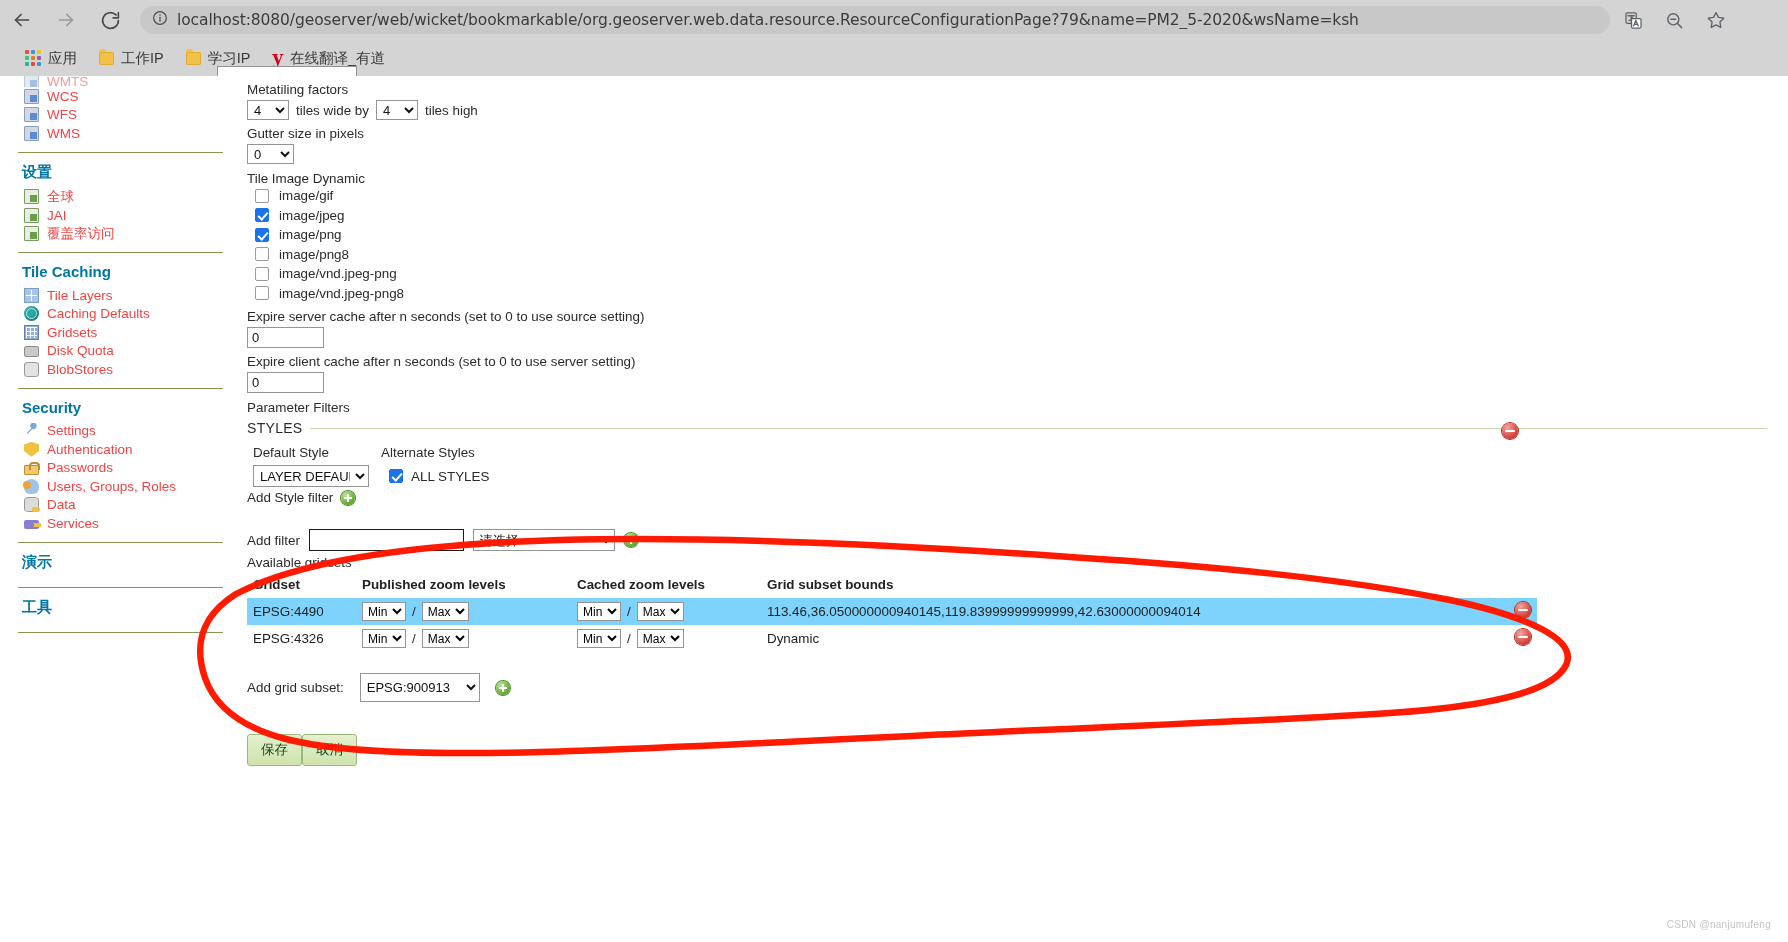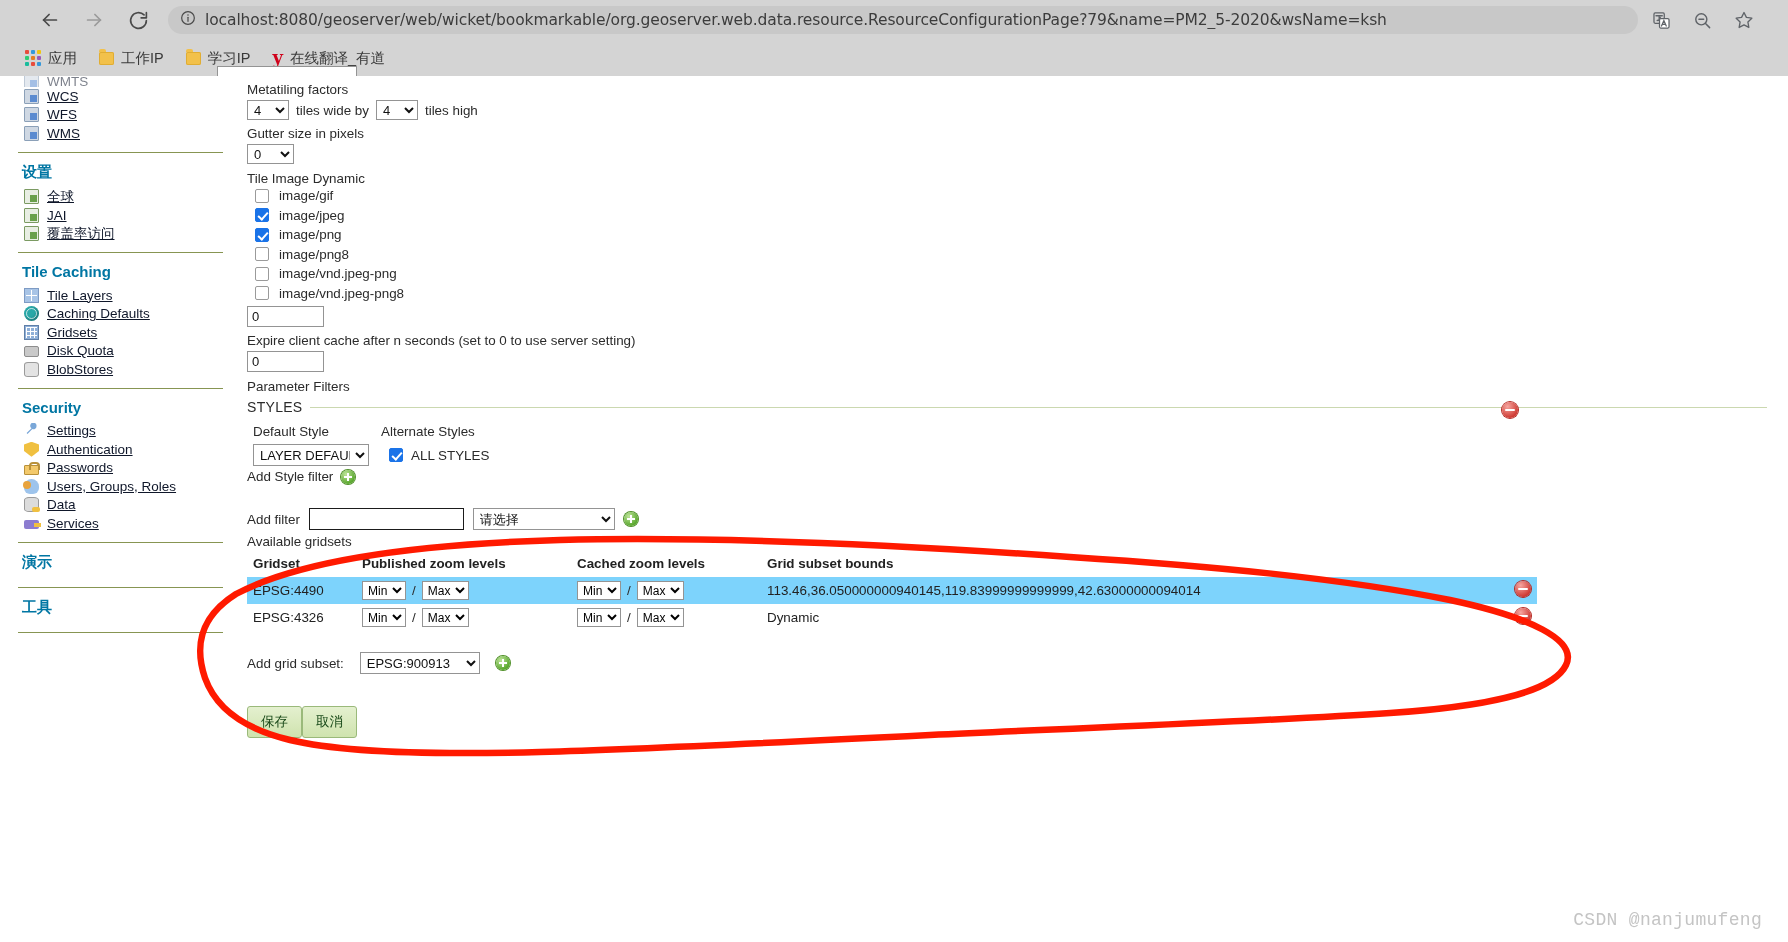--- a/index.html
+++ b/index.html
@@ -12,21 +12,21 @@
     position:relative;
   }
 
   
   #browser-chrome {
     position:absolute; left:0; top:0; width:1788px; height:76px;
     background:#d4d4d4;
   }
   #nav-bar {
     position:absolute; left:0; top:0; width:1788px; height:40px;
-    display:flex; align-items:center;padding-left:28px;
+    display:flex; align-items:center;
   }
   .nav-btn {
     width:44px; height:40px; display:flex; align-items:center; justify-content:center;
     color:#5f6368;
   }
   .nav-btn svg { display:block; }
   #omnibox {
     flex:1; height:28px; margin-left:8px; margin-right:14px;
     background:#c8c8c8; border-radius:14px;
     display:flex; align-items:center; padding:0 12px;
@@ -69,21 +69,21 @@
   }
   .sb-sep { height:1px; background:#879552; margin:9px 0 7px 0; }
   .sb-head {
     font-size:15px; font-weight:bold; color:#0076a3; padding:3px 0 6px 4px;
     font-family:"Liberation Sans",sans-serif;
   }
   .sb-head.cn { color:#0076a3; }
   .sb-item {
     display:flex; align-items:center; height:18.5px; padding-left:6px; gap:8px;
   }
-  .sb-item .lbl { font-size:13.5px; color:#0f172a; white-space:nowrap;text-decoration:underline; }
+  .sb-item .lbl { font-size:13.5px; color:#ef4444; white-space:nowrap; }
   .sb-ic { width:15px; height:15px; flex:0 0 15px; position:relative; }
   
   .ic-doc { background:#cfd8e3; border:1px solid #8ba0b8; border-radius:1px; }
   .ic-doc::after{content:"";position:absolute;right:1px;bottom:1px;width:7px;height:7px;background:#5b8bd0;}
   .ic-green-doc { background:#e8eee3; border:1px solid #7b9a62; border-radius:1px;}
   .ic-green-doc::after{content:"";position:absolute;right:1px;bottom:1px;width:7px;height:7px;background:#69a04b;}
   .ic-grid4 {
     background:#fff; border:1px solid #7e9bc4;
     background-image:linear-gradient(#a8c4e6,#a8c4e6);
     background-size:100% 100%;
@@ -173,23 +173,23 @@
     font-family:"Liberation Sans",sans-serif; font-size:13.5px; color:#1a4a1a;
     background:linear-gradient(#e4f0cf,#cfe3ae); border:1px solid #9ab97a;
     border-radius:3px; padding:6px 13px; cursor:pointer;
   }
 
   
   #annotation { position:absolute; left:0; top:0; width:1788px; height:942px; pointer-events:none; }
 
   
   #watermark {
-    position:absolute; right:26px; bottom:12px;
-    font-size:18px; color:#c4c4c4; letter-spacing:.3px;
-    font-family:Liberation Mono, monospace;
+    position:absolute; right:17px; bottom:12px;
+    font-size:10px; color:#c4c4c4; letter-spacing:.3px;
+    font-family:Liberation Sans, sans-serif;
   }
 </style>
 </head>
 <body>
 
 <div id="browser-chrome">
 
   <div id="nav-bar">
     <div class="nav-btn">
       <svg width="22" height="22" viewBox="0 0 24 24" fill="none" stroke="#4a4a4a" stroke-width="1.9" stroke-linecap="round" stroke-linejoin="round">
@@ -420,20 +420,21 @@
     </div>
     <div class="fmt-row">
       <span class="cb"></span>
       <span class="lbl-txt">image/vnd.jpeg-png</span>
     </div>
     <div class="fmt-row">
       <span class="cb"></span>
       <span class="lbl-txt">image/vnd.jpeg-png8</span>
     </div>
 
+    <div class="lbl-txt" style="margin-top:6px">Expire server cache after n seconds (set to 0 to use source setting)</div>
     <input class="gs-input" style="width: 77px; margin-top: 3px;" value="0">
 
     <div class="lbl-txt" style="margin-top:6px">Expire client cache after n seconds (set to 0 to use server setting)</div>
     <input class="gs-input" style="width: 77px; margin-top: 3px;" value="0">
 
     <div class="lbl-txt" style="margin-top:7px">Parameter Filters</div>
 
     
     <div class="section-legend">
       <span class="t">STYLES</span>
@@ -526,21 +527,21 @@
           <td>Dynamic</td>
           <td style="text-align:right;padding-right:6px">
             <span class="remove-ic"></span>
           </td>
         </tr>
       </tbody>
     </table>
 
     <div class="row" style="margin-top:21px;gap:16px">
       <span class="lbl-txt">Add grid subset:</span>
-      <select class="gs-select" style="width:120px;height:22px">
+      <select class="gs-select" style="width:120px;height:29px">
         <option>EPSG:900913</option>
       </select>
       <span class="plus-ic"></span>
     </div>
 
     <div class="row" style="margin-top:32px;gap:0">
       <button class="gs-button">保存</button>
       <button class="gs-button">取消</button>
     </div>
   </div>

